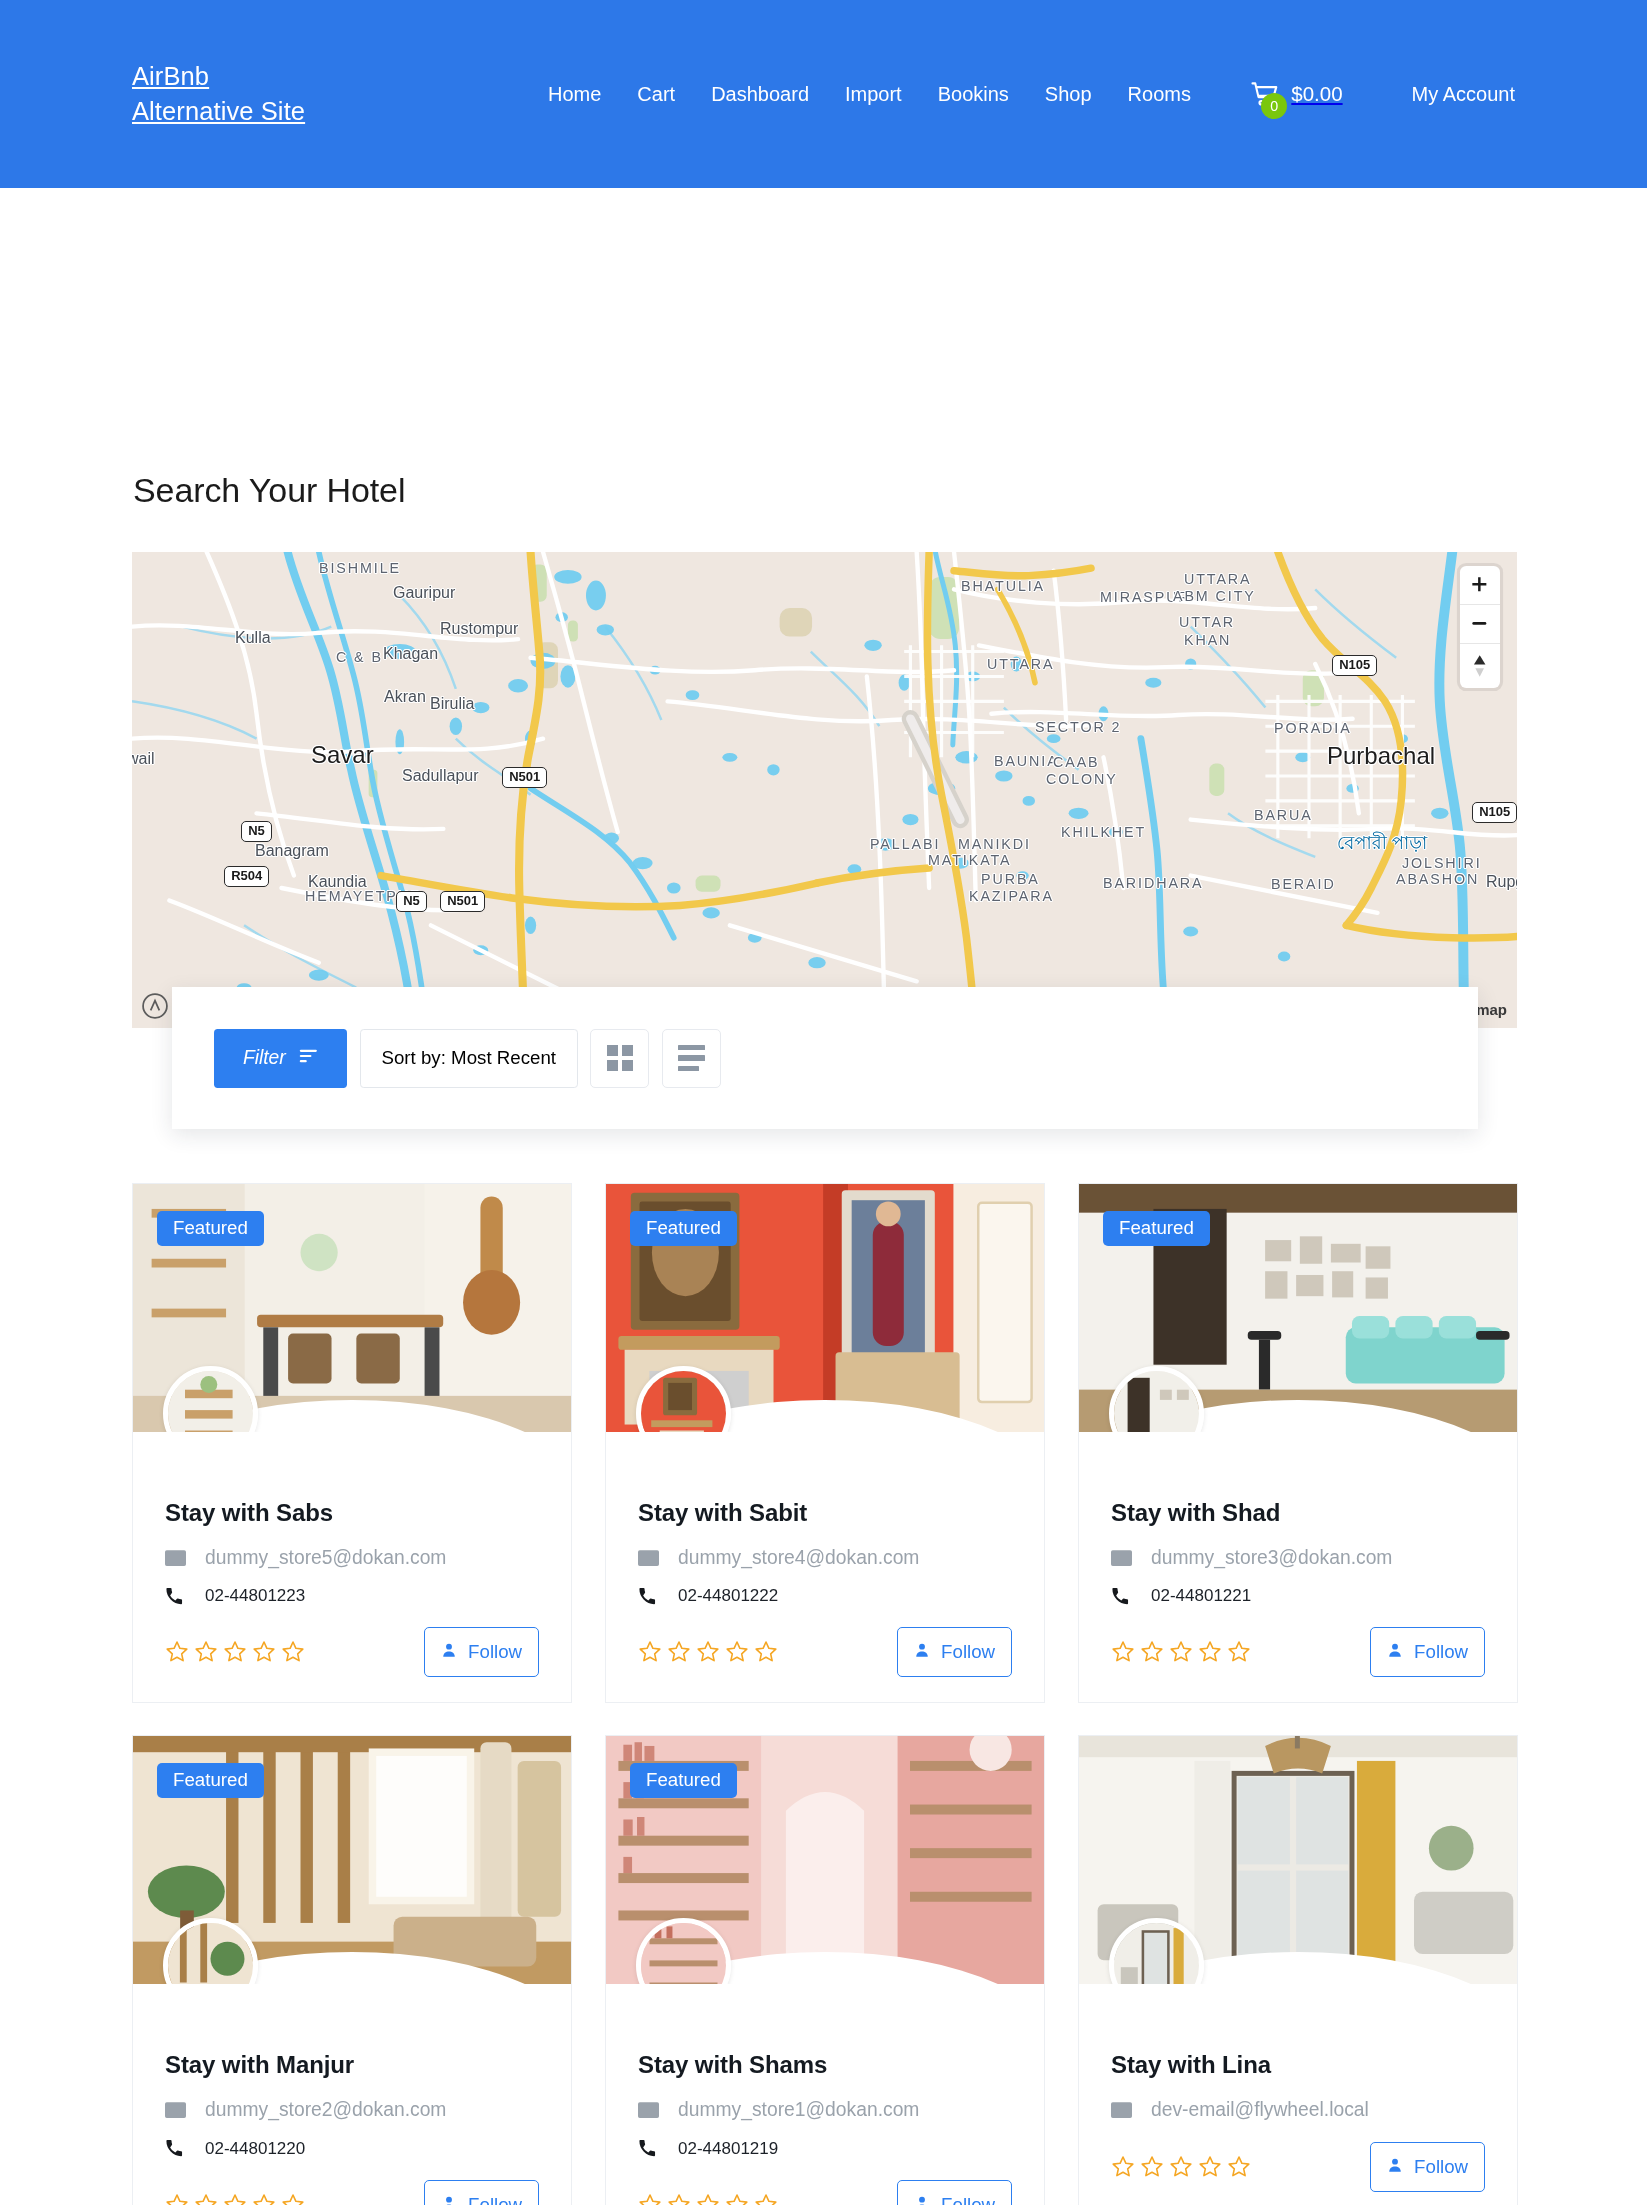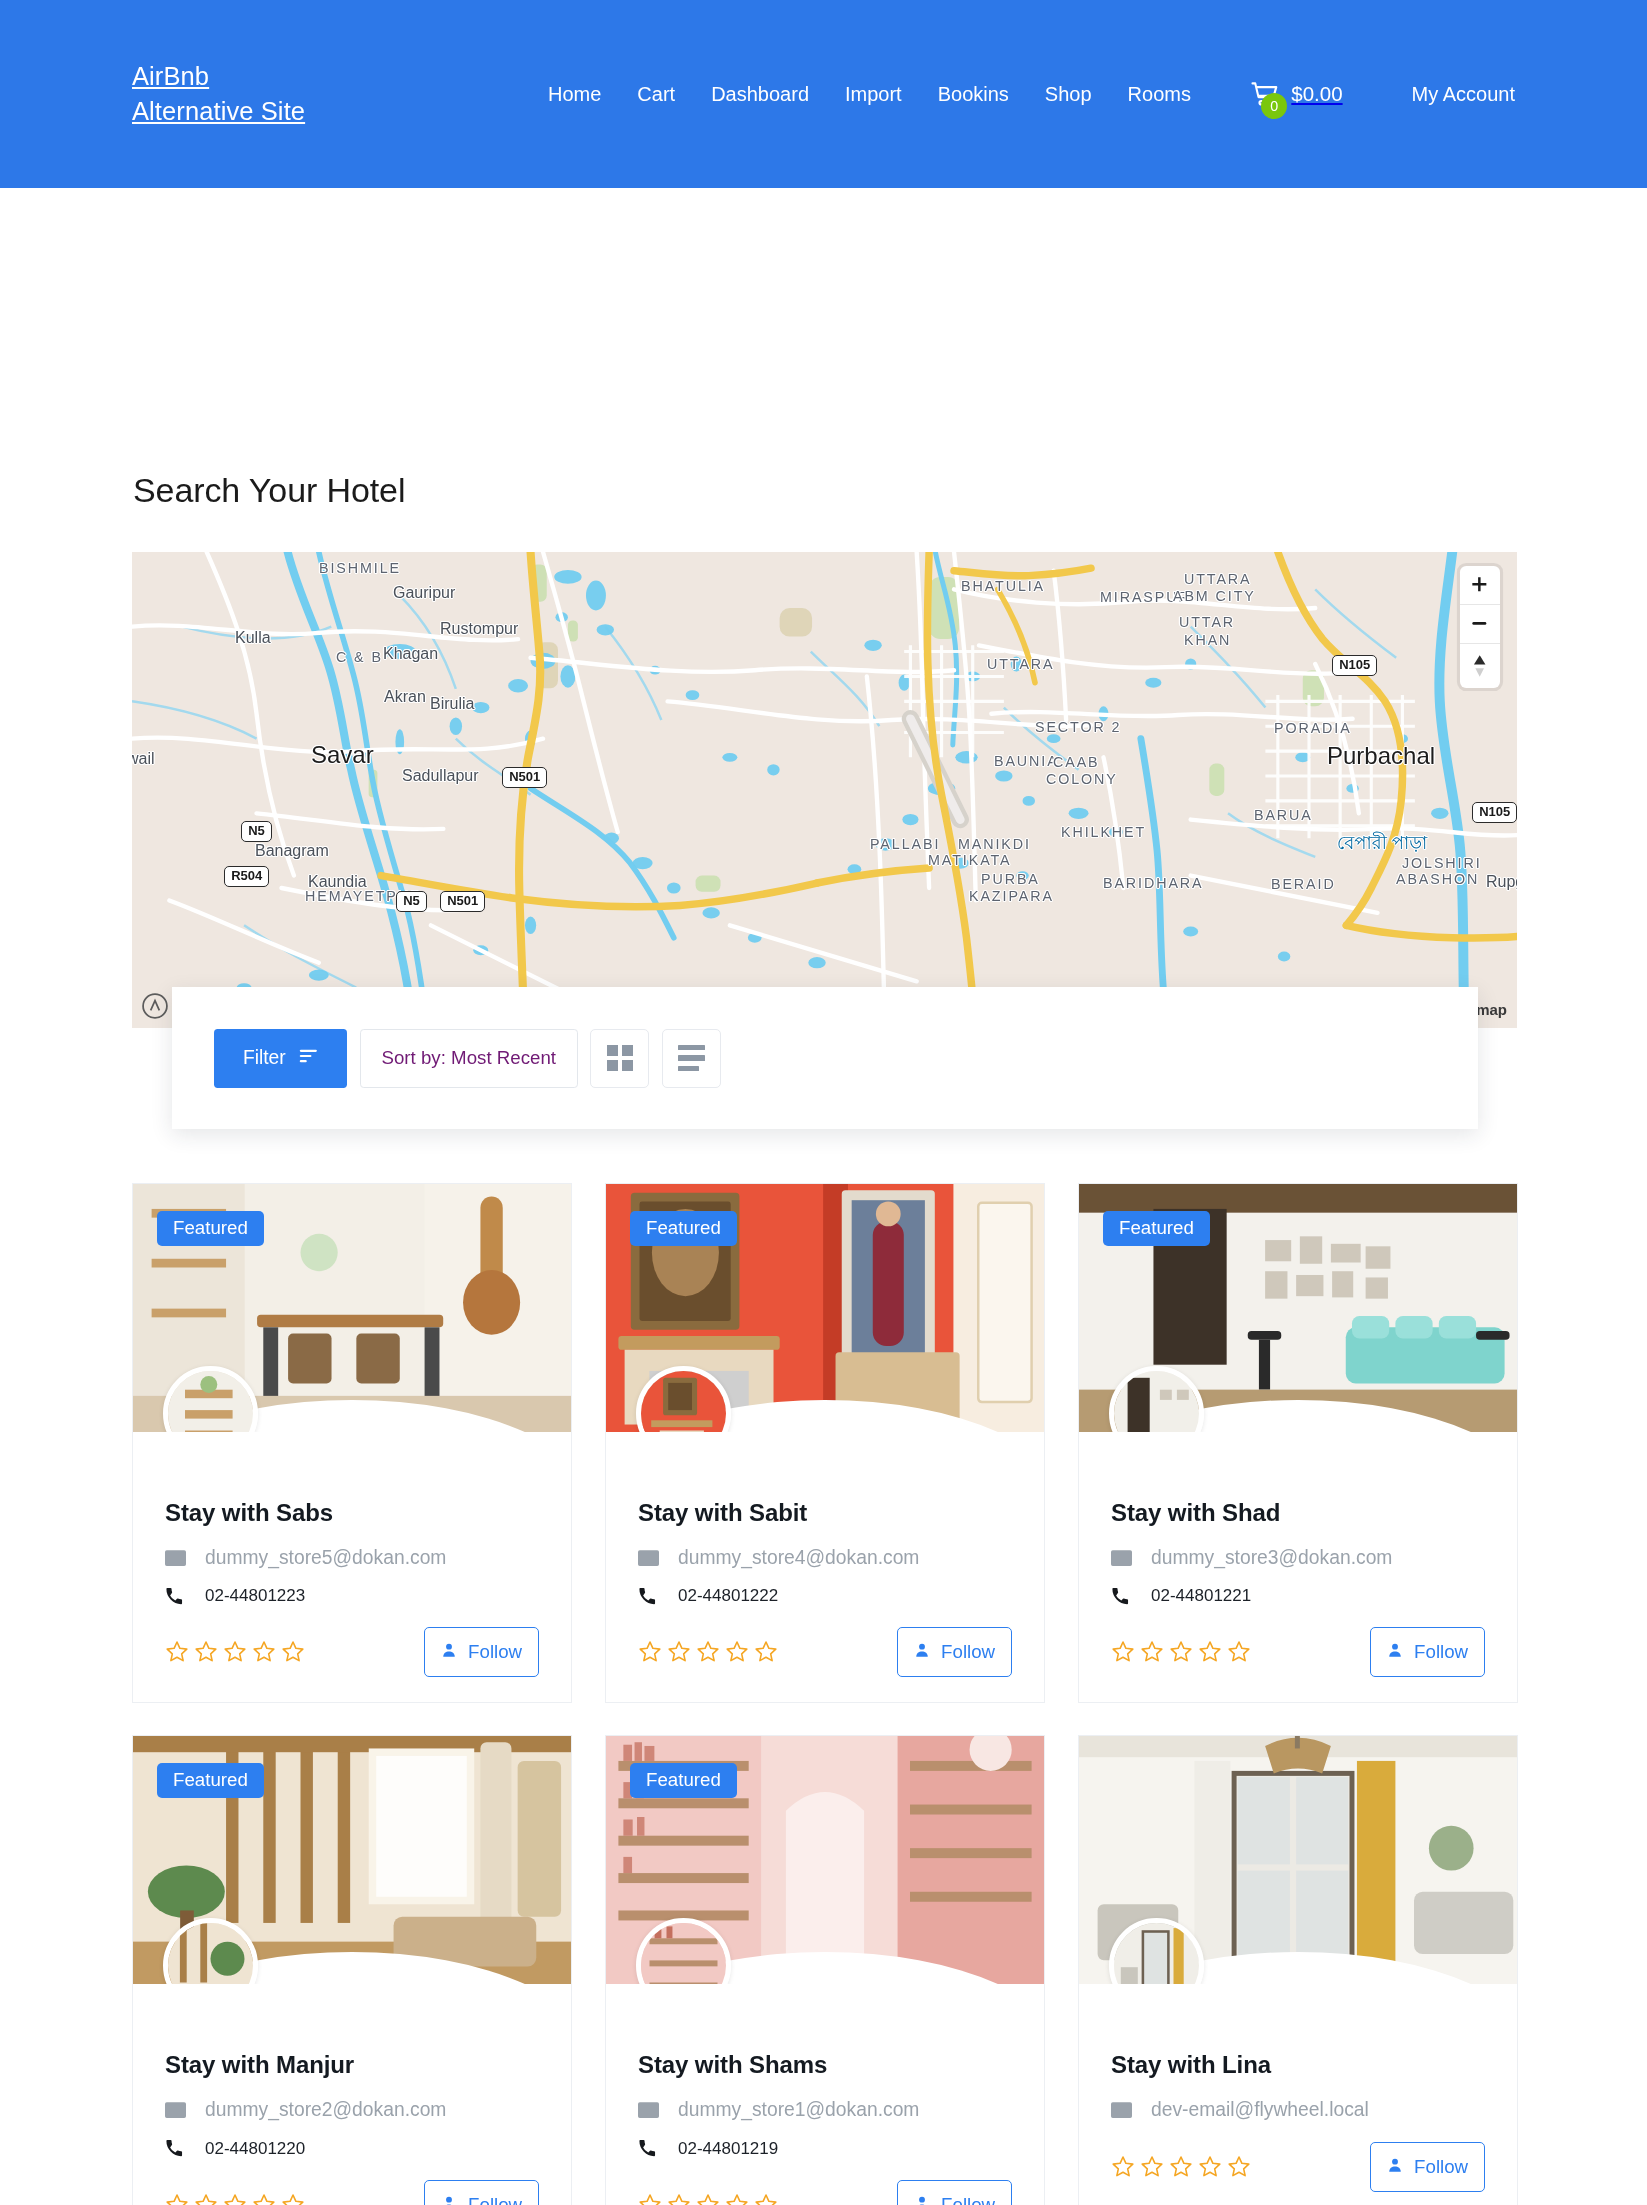--- a/index.html
+++ b/index.html
@@ -224,28 +224,29 @@
     height: 59px;
     min-width: 133px;
     border-radius: 3.7px;
     font-size: 19.3px;
     display: flex;
     align-items: center;
     justify-content: center;
     gap: 13.7px;
     cursor: pointer;
     font-family: inherit;
+    font-style: italic;
   }
   .sort-select {
     height: 59px;
     min-width: 212px;
     border: 1.2px solid #e3e7ec;
     border-radius: 3.7px;
     background: #ffffff;
-    color: #701a75;
+    color: #000000;
     font-size: 18.7px;
     padding: 0 21px;
     display: flex;
     align-items: center;
     cursor: pointer;
     font-family: inherit;
   }
   .view-btn {
     width: 59px;
     height: 59px;

